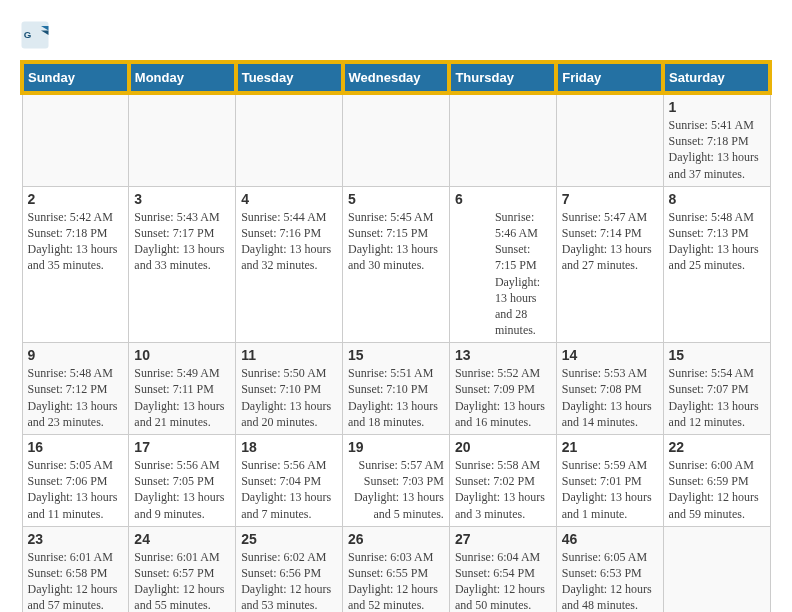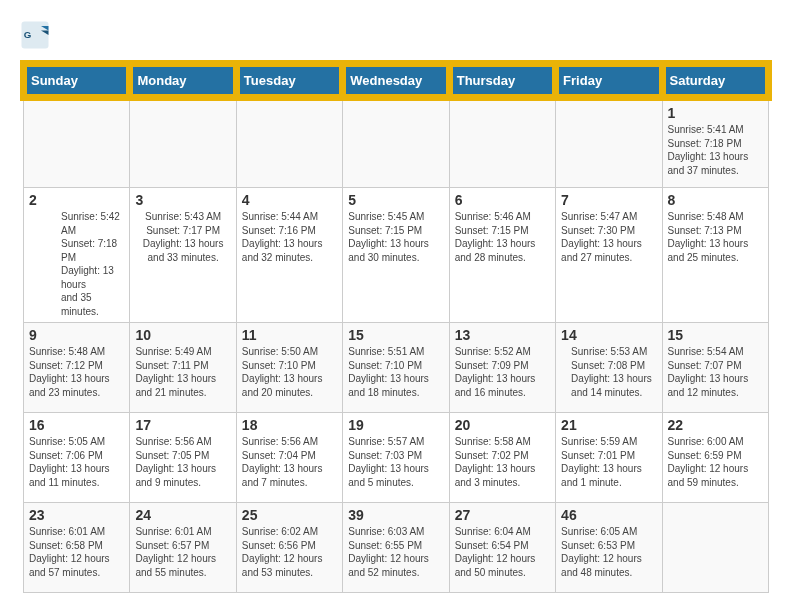--- a/index.html
+++ b/index.html
@@ -42,41 +42,42 @@
       border-collapse: collapse;
       font-size: 11px;
     }
     thead tr th {
       background-color: #2471a3;
       color: #fff;
       padding: 6px 4px;
       text-align: left;
       font-size: 13px;
       font-weight: bold;
-      border: 7px solid #eab308;
+      border: 4px solid #eab308;
     }
     tbody tr td {
       border: 1px solid #ccc;
       vertical-align: top;
       padding: 4px 5px;
       width: 14.28%;
       min-height: 80px;
       height: 90px;
       color: #333;
     }
     .day-num {
       font-size: 14px;
       font-weight: bold;
       display: block;
       margin-bottom: 2px;
     }
     .day-info {
-      font-size: 10px;
+      font-size: 12px;
       color: #444;
       line-height: 1.35;
+      font-family: Liberation Serif, serif;
     }
     .empty {
       background: #fff;
     }
     tbody tr:nth-child(odd) td {
       background-color: #f9f9f9;
     }
     tbody tr:nth-child(even) td {
       background-color: #fff;
     }
@@ -127,57 +128,57 @@
           <span class="day-num">1</span>
           <div class="day-info" style="white-space: pre-line;">Sunrise: 5:41 AM
 Sunset: 7:18 PM
 Daylight: 13 hours
 and 37 minutes.</div>
         </td>
       </tr>
       <tr>
         <td>
           <span class="day-num">2</span>
-          <div class="day-info" style="white-space: pre-line; margin-left: 32px;">Sunrise: 5:42 AM
+          <div class="day-info" style="white-space: pre-line;">Sunrise: 5:42 AM
 Sunset: 7:18 PM
 Daylight: 13 hours
 and 35 minutes.</div>
         </td>
         <td>
           <span class="day-num">3</span>
-          <div class="day-info" style="white-space: pre-line; text-align: center;">Sunrise: 5:43 AM
+          <div class="day-info" style="white-space: pre-line;">Sunrise: 5:43 AM
 Sunset: 7:17 PM
 Daylight: 13 hours
 and 33 minutes.</div>
         </td>
         <td>
           <span class="day-num">4</span>
           <div class="day-info" style="white-space: pre-line;">Sunrise: 5:44 AM
 Sunset: 7:16 PM
 Daylight: 13 hours
 and 32 minutes.</div>
         </td>
         <td>
           <span class="day-num">5</span>
           <div class="day-info" style="white-space: pre-line;">Sunrise: 5:45 AM
 Sunset: 7:15 PM
 Daylight: 13 hours
 and 30 minutes.</div>
         </td>
         <td>
           <span class="day-num">6</span>
-          <div class="day-info" style="white-space: pre-line;">Sunrise: 5:46 AM
+          <div class="day-info" style="white-space: pre-line; margin-left: 40px;">Sunrise: 5:46 AM
 Sunset: 7:15 PM
 Daylight: 13 hours
 and 28 minutes.</div>
         </td>
         <td>
           <span class="day-num">7</span>
           <div class="day-info" style="white-space: pre-line;">Sunrise: 5:47 AM
-Sunset: 7:30 PM
+Sunset: 7:14 PM
 Daylight: 13 hours
 and 27 minutes.</div>
         </td>
         <td>
           <span class="day-num">8</span>
           <div class="day-info" style="white-space: pre-line;">Sunrise: 5:48 AM
 Sunset: 7:13 PM
 Daylight: 13 hours
 and 25 minutes.</div>
         </td>
@@ -213,21 +214,21 @@
         </td>
         <td>
           <span class="day-num">13</span>
           <div class="day-info" style="white-space: pre-line;">Sunrise: 5:52 AM
 Sunset: 7:09 PM
 Daylight: 13 hours
 and 16 minutes.</div>
         </td>
         <td>
           <span class="day-num">14</span>
-          <div class="day-info" style="white-space: pre-line; margin-left: 10px;">Sunrise: 5:53 AM
+          <div class="day-info" style="white-space: pre-line;">Sunrise: 5:53 AM
 Sunset: 7:08 PM
 Daylight: 13 hours
 and 14 minutes.</div>
         </td>
         <td>
           <span class="day-num">15</span>
           <div class="day-info" style="white-space: pre-line;">Sunrise: 5:54 AM
 Sunset: 7:07 PM
 Daylight: 13 hours
 and 12 minutes.</div>
@@ -250,21 +251,21 @@
         </td>
         <td>
           <span class="day-num">18</span>
           <div class="day-info" style="white-space: pre-line;">Sunrise: 5:56 AM
 Sunset: 7:04 PM
 Daylight: 13 hours
 and 7 minutes.</div>
         </td>
         <td>
           <span class="day-num">19</span>
-          <div class="day-info" style="white-space: pre-line;">Sunrise: 5:57 AM
+          <div class="day-info" style="white-space: pre-line; text-align: right;">Sunrise: 5:57 AM
 Sunset: 7:03 PM
 Daylight: 13 hours
 and 5 minutes.</div>
         </td>
         <td>
           <span class="day-num">20</span>
           <div class="day-info" style="white-space: pre-line;">Sunrise: 5:58 AM
 Sunset: 7:02 PM
 Daylight: 13 hours
 and 3 minutes.</div>
@@ -300,21 +301,21 @@
 and 55 minutes.</div>
         </td>
         <td>
           <span class="day-num">25</span>
           <div class="day-info" style="white-space: pre-line;">Sunrise: 6:02 AM
 Sunset: 6:56 PM
 Daylight: 12 hours
 and 53 minutes.</div>
         </td>
         <td>
-          <span class="day-num">39</span>
+          <span class="day-num">26</span>
           <div class="day-info" style="white-space: pre-line;">Sunrise: 6:03 AM
 Sunset: 6:55 PM
 Daylight: 12 hours
 and 52 minutes.</div>
         </td>
         <td>
           <span class="day-num">27</span>
           <div class="day-info" style="white-space: pre-line;">Sunrise: 6:04 AM
 Sunset: 6:54 PM
 Daylight: 12 hours

